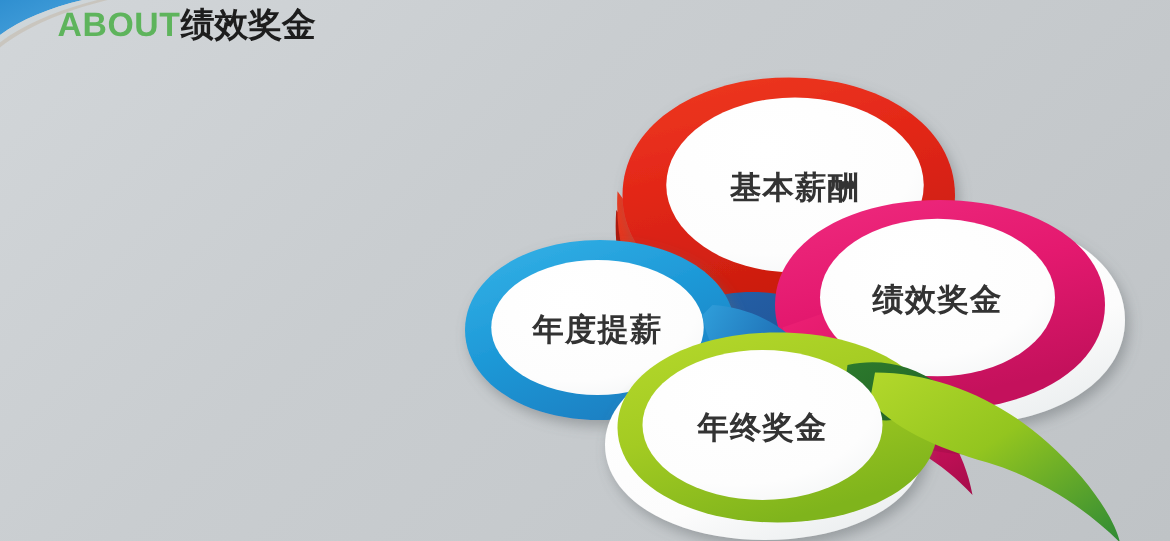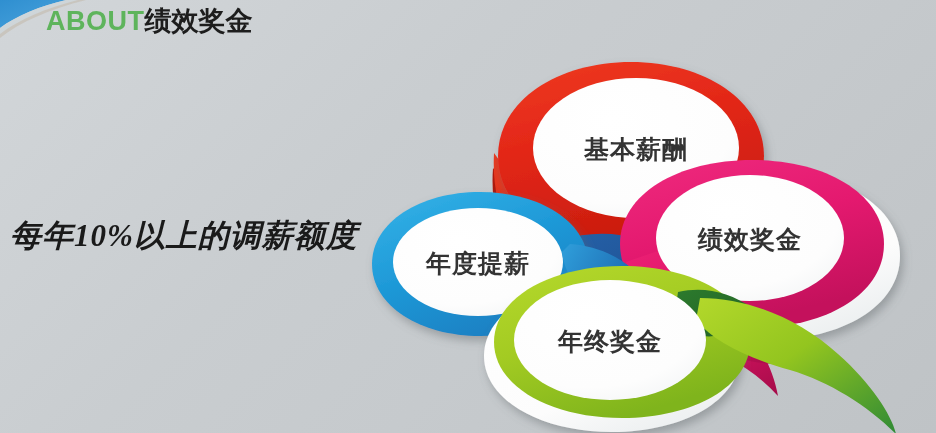--- a/index.html
+++ b/index.html
@@ -98,21 +98,20 @@
     </defs>
     <path d="M0,0 L66,0 C40,6 16,16 0,28 Z" fill="url(#gSwash)"></path>
     <path d="M0,28 C16,16 40,6 66,0 L78,0 C46,8 18,20 0,34 Z" fill="url(#gSwashPale)" opacity="0.85"></path>
     <path d="M0,34 C18,20 46,8 78,0 L86,0 C50,9 20,22 0,38 Z" fill="#b9aa8e" opacity="0.35"></path>
   </svg>
 
   <div id="heading">
     <span class="about">ABOUT</span><span class="cn">绩效奖金</span>
   </div>
 
-  <div id="left-caption">每年10%以上的调薪额度</div>
 
   <div id="diagram">
     <svg width="576" height="385" viewBox="0 0 576 385" xmlns="http://www.w3.org/2000/svg">
       <defs>
 
         <linearGradient id="redGrad" x1="0" y1="0" x2="0.35" y2="1">
           <stop offset="0%" stop-color="#ef3a22"></stop>
           <stop offset="45%" stop-color="#e32718"></stop>
           <stop offset="100%" stop-color="#c91c0e"></stop>
         </linearGradient>

